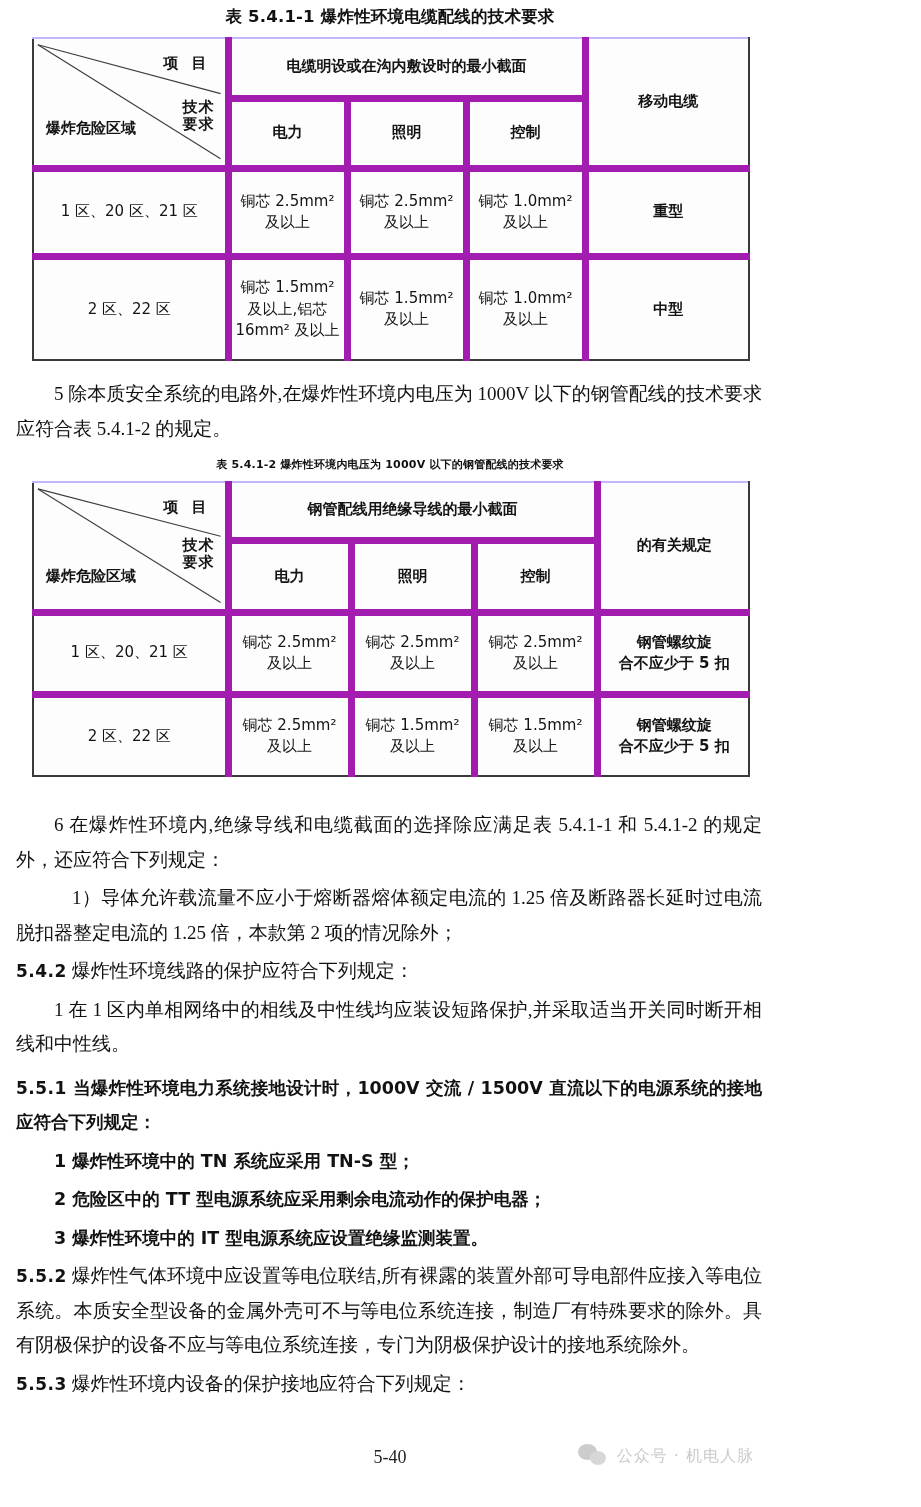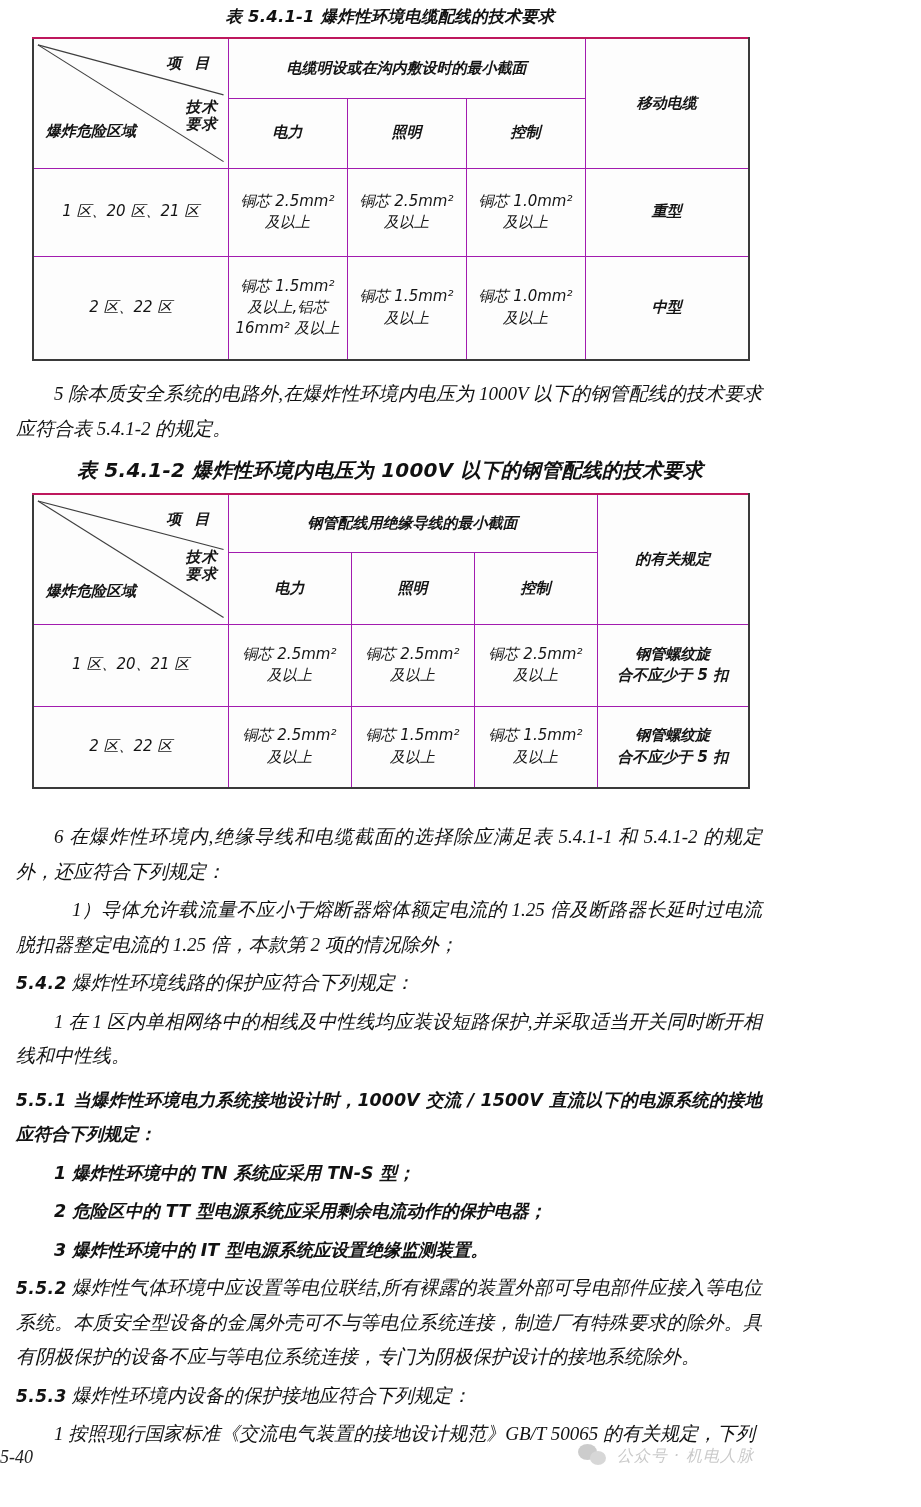--- a/index.html
+++ b/index.html
@@ -15,59 +15,58 @@
     font-family: "Liberation Serif", "DejaVu Serif", serif;
     color: #111111;
     overflow: hidden;
   }
 
   .page {
     position: relative;
     width: 780px;
     height: 1507px;
     padding: 0;
-    font-style: italic;
   }
 
   
   .table-title {
     text-align: center;
     font-family: "DejaVu Sans", "Liberation Sans", sans-serif;
     font-weight: bold;
     font-size: 16.5px;
     letter-spacing: 0.2px;
     color: #111;
   }
   #title-1 { padding-top: 6px; padding-bottom: 9px; }
-  #title-2 { padding-top: 7px; padding-bottom: 9px; font-size: 20px; }
+  #title-2 { padding-top: 7px; padding-bottom: 9px; font-size: 11px; }
 
   
   .tbl-wrap {
     width: 716px;
     margin: 0 auto;
   }
   table.spec {
     border-collapse: collapse;
     width: 100%;
     table-layout: fixed;
     background: #fdfdfd;
   }
   table.spec td {
-    border: 1px solid #a21caf;
+    border: 7px solid #a21caf;
     text-align: center;
     vertical-align: middle;
     font-family: "DejaVu Sans", "Liberation Sans", sans-serif;
     font-size: 15px;
     color: #141414;
     padding: 4px 2px;
     line-height: 1.42;
   }
   table.spec td.outer-l { border-left: 2px solid #3a3a3a; }
   table.spec td.outer-r { border-right: 2px solid #3a3a3a; }
-  table.spec tr.first-row td { border-top: 2px solid #be185d; }
+  table.spec tr.first-row td { border-top: 2px solid #c4b5fd; }
   table.spec tr.last-row td { border-bottom: 2px solid #3a3a3a; }
 
   
   td.corner {
     position: relative;
     padding: 0;
     height: 130px;
   }
   .corner-inner {
     position: relative;
@@ -137,21 +136,21 @@
     position: absolute;
     left: 0;
     right: 0;
     bottom: 14px;
     height: 46px;
   }
   .page-no {
     position: absolute;
     left: 0; right: 0;
     top: 0;
-    text-align: left;
+    text-align: center;
     font-family: "Liberation Serif", "DejaVu Serif", serif;
     font-size: 18px;
     color: #232323;
   }
   .watermark {
     position: absolute;
     right: 26px;
     top: -4px;
     display: flex;
     align-items: center;
@@ -357,21 +356,20 @@
     <p class="ind1 bold-para">2  危险区中的 TT 型电源系统应采用剩余电流动作的保护电器；</p>
     <p class="ind1 bold-para">3  爆炸性环境中的 IT 型电源系统应设置绝缘监测装置。</p>
 
     <p class="noind">
       <span class="sec-num">5.5.2</span><span>&nbsp;</span><span>爆炸性气体环境中应设置等电位联结,所有裸露的装置外部可导电部件应接入等电位系统。本质安全型设备的金属外壳可不与等电位系统连接，制造厂有特殊要求的除外。具有阴极保护的设备不应与等电位系统连接，专门为阴极保护设计的接地系统除外。</span>
     </p>
 
     <p class="noind">
       <span class="sec-num">5.5.3</span><span>&nbsp;</span><span>爆炸性环境内设备的保护接地应符合下列规定：</span>
     </p>
-    <p class="ind1">1  按照现行国家标准《交流电气装置的接地设计规范》GB/T  50065 的有关规定，下列</p>
   </div>
 
   <div class="footer">
     <div class="page-no">5-40</div>
     <div class="watermark">
       <span class="wechat-icon">
         <span class="b1"></span>
           <span class="b2"></span>
       </span>
       <span class="wm-text">公众号 · 机电人脉</span>

